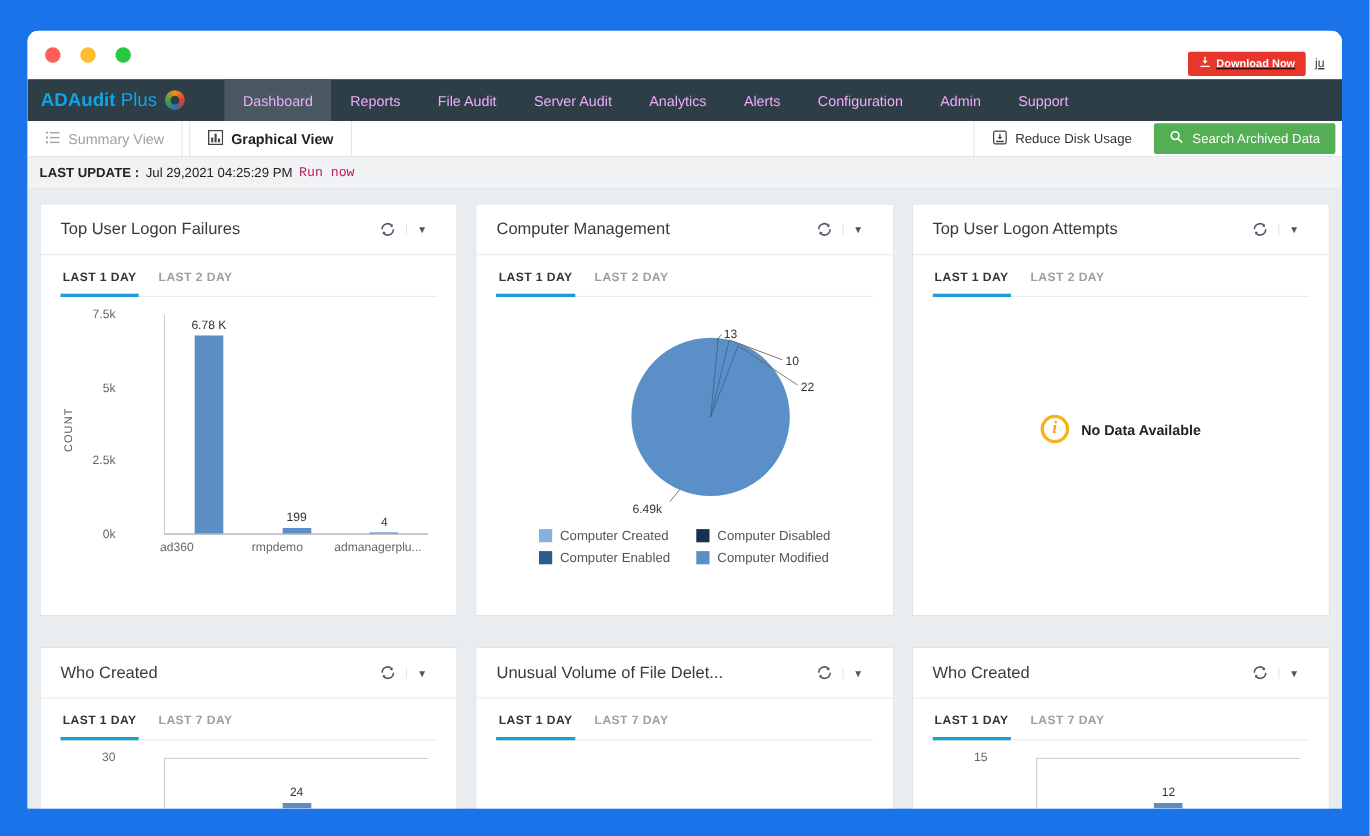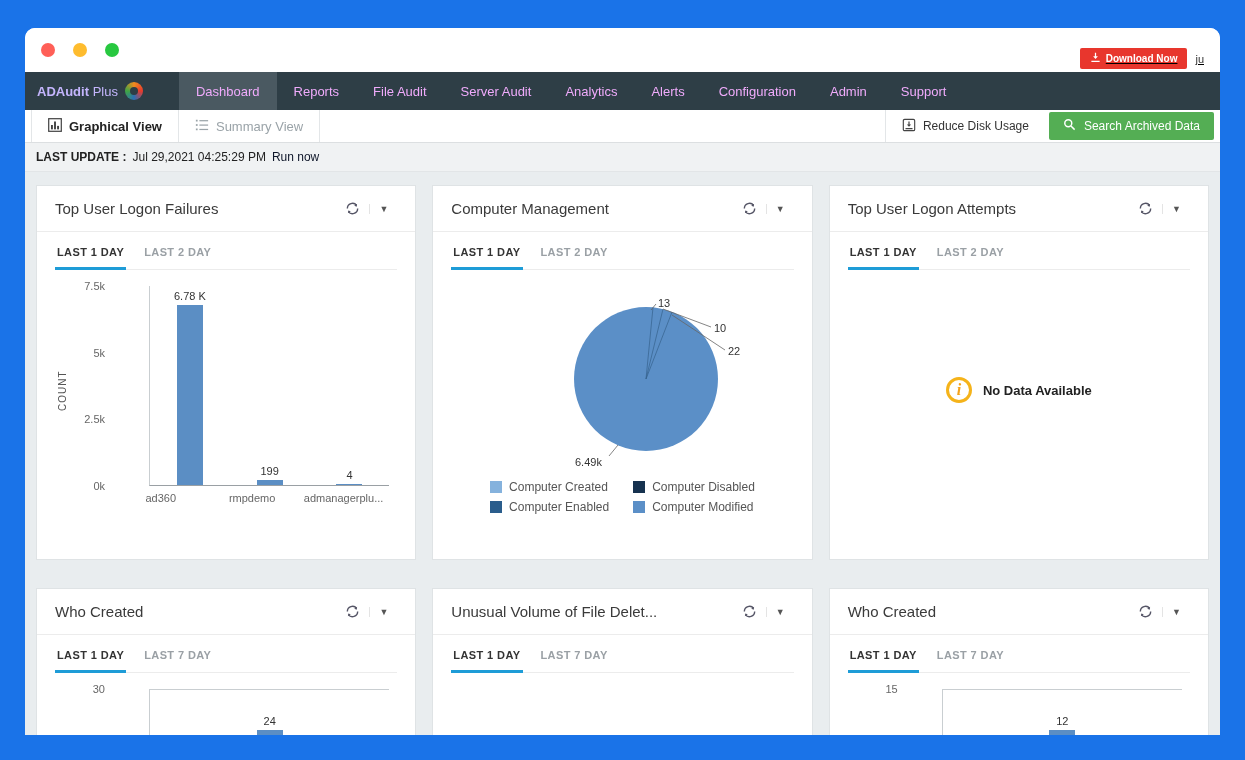--- a/index.html
+++ b/index.html
@@ -17,21 +17,21 @@
   .titlebar { height:44px; background:#fff; display:flex; align-items:center; padding:0 16px;text-decoration:underline; }
   .dot { width:14px; height:14px; border-radius:50%; margin-right:18px; cursor:pointer; }
   .dot.red{ background:#ff5f57; } .dot.yellow{ background:#febc2e; } .dot.green{ background:#28c840; }
   .titlebar-right { margin-left:auto; display:flex; align-items:center; gap:8px; align-self:flex-end; margin-bottom:3px; }
   .download-btn { background:#e8362d; color:#fff; border:none; font-size:10px; font-weight:bold;
     padding:4px 10px; display:flex; align-items:center; gap:5px; cursor:pointer; border-radius:2px;
     font-family:"Liberation Sans", sans-serif; white-space:nowrap; }
   .partial-text { font-size:11px; color:#333; }
   
   .navbar { height:38px; background:#2e3e46; display:flex; align-items:stretch; padding-left:12px; }
-  .brand { display:flex; align-items:center; gap:7px; color:#c4b5fd; font-size:13px; margin-right:36px; }
+  .brand { display:flex; align-items:center; gap:7px; color:#0ea5e9; font-size:17px; margin-right:36px; }
   .brand .bp { font-weight:bold; }
   .brand-swirl { width:18px; height:18px; border-radius:50%; position:relative;
     background:conic-gradient(#f08c1e,#e83a2d,#2b6fb5,#3fa544,#f08c1e); }
   .brand-swirl::after { content:""; position:absolute; inset:5px; border-radius:50%; background:#2e3e46; }
   .nav-items { display:flex; align-items:stretch; }
   .nav-item { color:#f0abfc; font-size:13px; padding:0 17px; display:flex; align-items:center;
     cursor:pointer; text-decoration:none; }
   .nav-item.active { background:#4a5961; }
   
   .subnav { height:33px; background:#fff; border-bottom:1px solid #dcdfe1; display:flex; align-items:stretch; }
@@ -42,21 +42,21 @@
   .subnav-right { margin-left:auto; display:flex; align-items:center; }
   .reduce-disk { display:flex; align-items:center; gap:7px; font-size:12px; color:#333;
     border-left:1px solid #e3e6e8; padding:0 16px; height:100%; cursor:pointer; }
   .search-btn { background:#54ae54; color:#fff; font-size:12px; display:flex; align-items:center; gap:8px;
     padding:6px 14px; border:none; border-radius:2px; cursor:pointer; margin:0 6px 0 4px;
     font-family:"Liberation Sans", sans-serif; white-space:nowrap; }
   
   .statusbar { height:29px; background:#f0f2f3; display:flex; align-items:center; padding-left:11px;
     font-size:12px; color:#222; gap:6px; border-bottom:1px solid #e2e5e7; }
   .statusbar .lbl { font-weight:bold; }
-  .run-now { color:#0f172a; cursor:pointer; text-decoration:none; }
+  .run-now { color:#be185d; cursor:pointer; text-decoration:none;font-family:Liberation Mono, monospace; }
   
   .main { background:#e9edef; height:563px; padding:13px 11px; display:grid;
     grid-template-columns:repeat(3,1fr); grid-auto-rows:375px; column-gap:16px; row-gap:28px; overflow:hidden; }
   .card { background:#fff; border:1px solid #dfe3e5; overflow:hidden; }
   .card-header { display:flex; align-items:center; justify-content:space-between; padding:0 18px;
     height:46px; border-bottom:1px solid #ececec; }
   .card-title { font-size:15px; color:#3a3a3a; font-weight:normal; margin:0; }
   .card-actions { display:flex; align-items:center; }
   .card-actions .action { padding:0 9px; color:#555; cursor:pointer; display:flex; align-items:center; }
   .card-actions .action + .action { border-left:1px solid #e4e4e4; }
@@ -130,43 +130,43 @@
       <a class="nav-item">Server Audit</a>
       <a class="nav-item">Analytics</a>
       <a class="nav-item">Alerts</a>
       <a class="nav-item">Configuration</a>
       <a class="nav-item">Admin</a>
       <a class="nav-item">Support</a>
     </nav>
   </div>
 
   <div class="subnav">
-    <div class="view-tab first active">
-      <span>
-        <svg width="14" height="14" viewBox="0 0 16 16">
-            <rect x="0.8" y="0.8" width="14.4" height="14.4" fill="none" stroke="#444" stroke-width="1.4"></rect>
-            <rect x="3.4" y="8" width="2.2" height="5" fill="#444"></rect>
-            <rect x="6.9" y="4" width="2.2" height="9" fill="#444"></rect>
-            <rect x="10.4" y="9" width="2.2" height="4" fill="#444"></rect>
-          </svg>
-      </span>
-      <span>Graphical View</span>
-    </div>
     <div class="view-tab">
       <span>
         <svg width="14" height="14" viewBox="0 0 16 16">
             <rect x="1" y="2" width="2" height="2" fill="#9aa3a8"></rect>
             <rect x="5" y="2.4" width="10" height="1.4" fill="#9aa3a8"></rect>
             <rect x="1" y="7" width="2" height="2" fill="#9aa3a8"></rect>
             <rect x="5" y="7.4" width="10" height="1.4" fill="#9aa3a8"></rect>
             <rect x="1" y="12" width="2" height="2" fill="#9aa3a8"></rect>
             <rect x="5" y="12.4" width="10" height="1.4" fill="#9aa3a8"></rect>
           </svg>
       </span>
       <span>Summary View</span>
+    </div>
+    <div class="view-tab first active">
+      <span>
+        <svg width="14" height="14" viewBox="0 0 16 16">
+            <rect x="0.8" y="0.8" width="14.4" height="14.4" fill="none" stroke="#444" stroke-width="1.4"></rect>
+            <rect x="3.4" y="8" width="2.2" height="5" fill="#444"></rect>
+            <rect x="6.9" y="4" width="2.2" height="9" fill="#444"></rect>
+            <rect x="10.4" y="9" width="2.2" height="4" fill="#444"></rect>
+          </svg>
+      </span>
+      <span>Graphical View</span>
     </div>
     <div class="subnav-right">
       <div class="reduce-disk">
         <span>
           <svg width="14" height="14" viewBox="0 0 16 16">
               <rect x="1.5" y="1.5" width="13" height="13" rx="1.5" fill="none" stroke="#444" stroke-width="1.3"></rect>
               <path d="M8 4v4" stroke="#444" stroke-width="1.4" fill="none"></path>
               <path d="M5.5 7.5 8 10l2.5-2.5z" fill="#444"></path>
               <path d="M4 12.2h8" stroke="#444" stroke-width="1.4" fill="none"></path>
             </svg>

